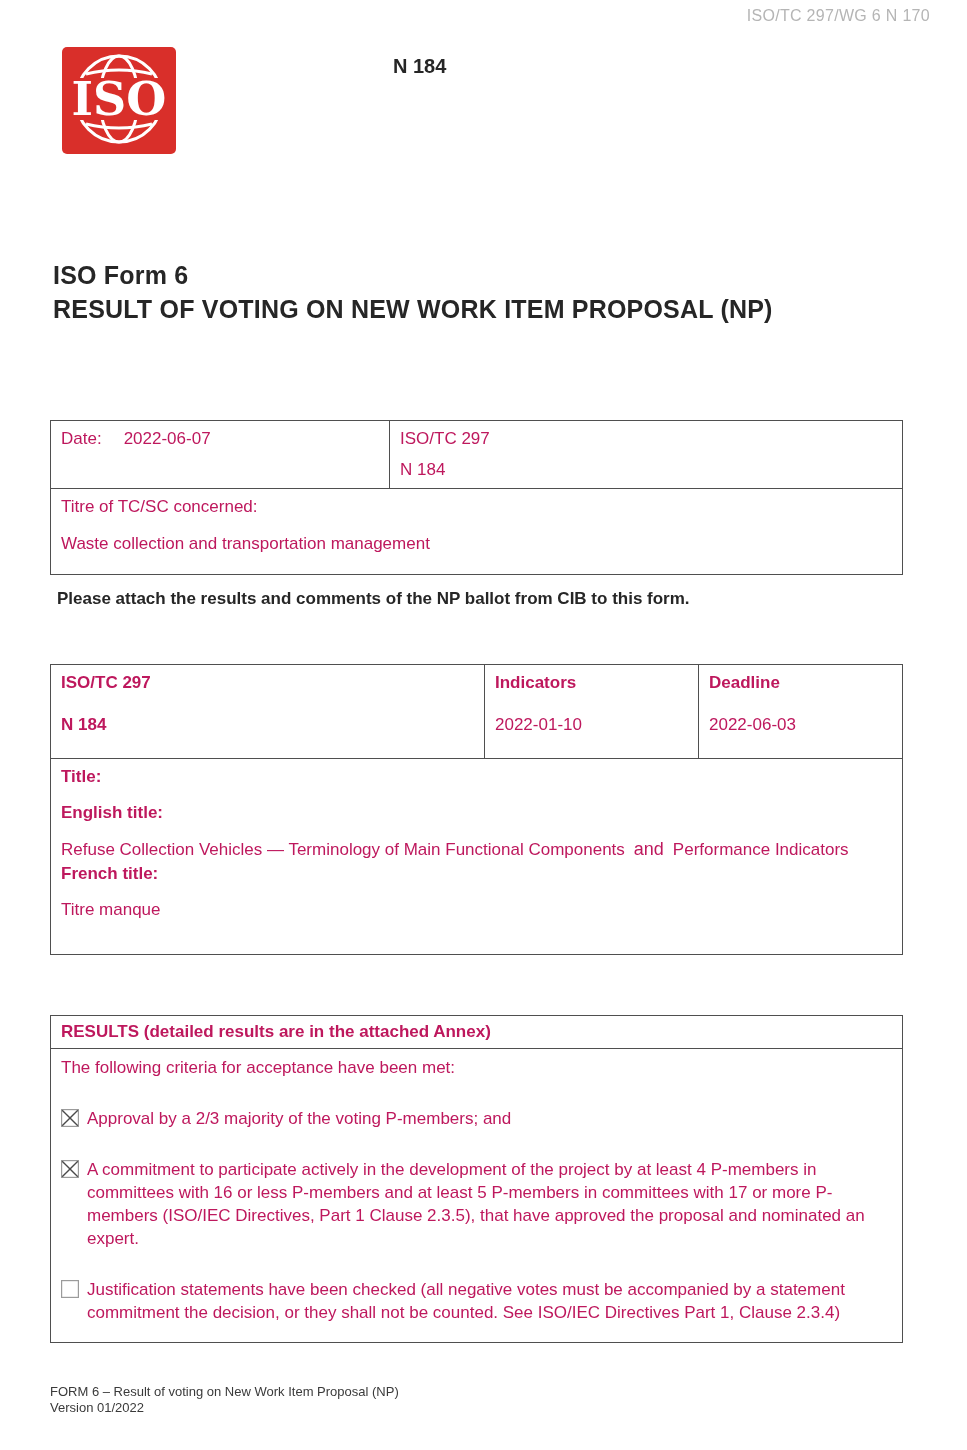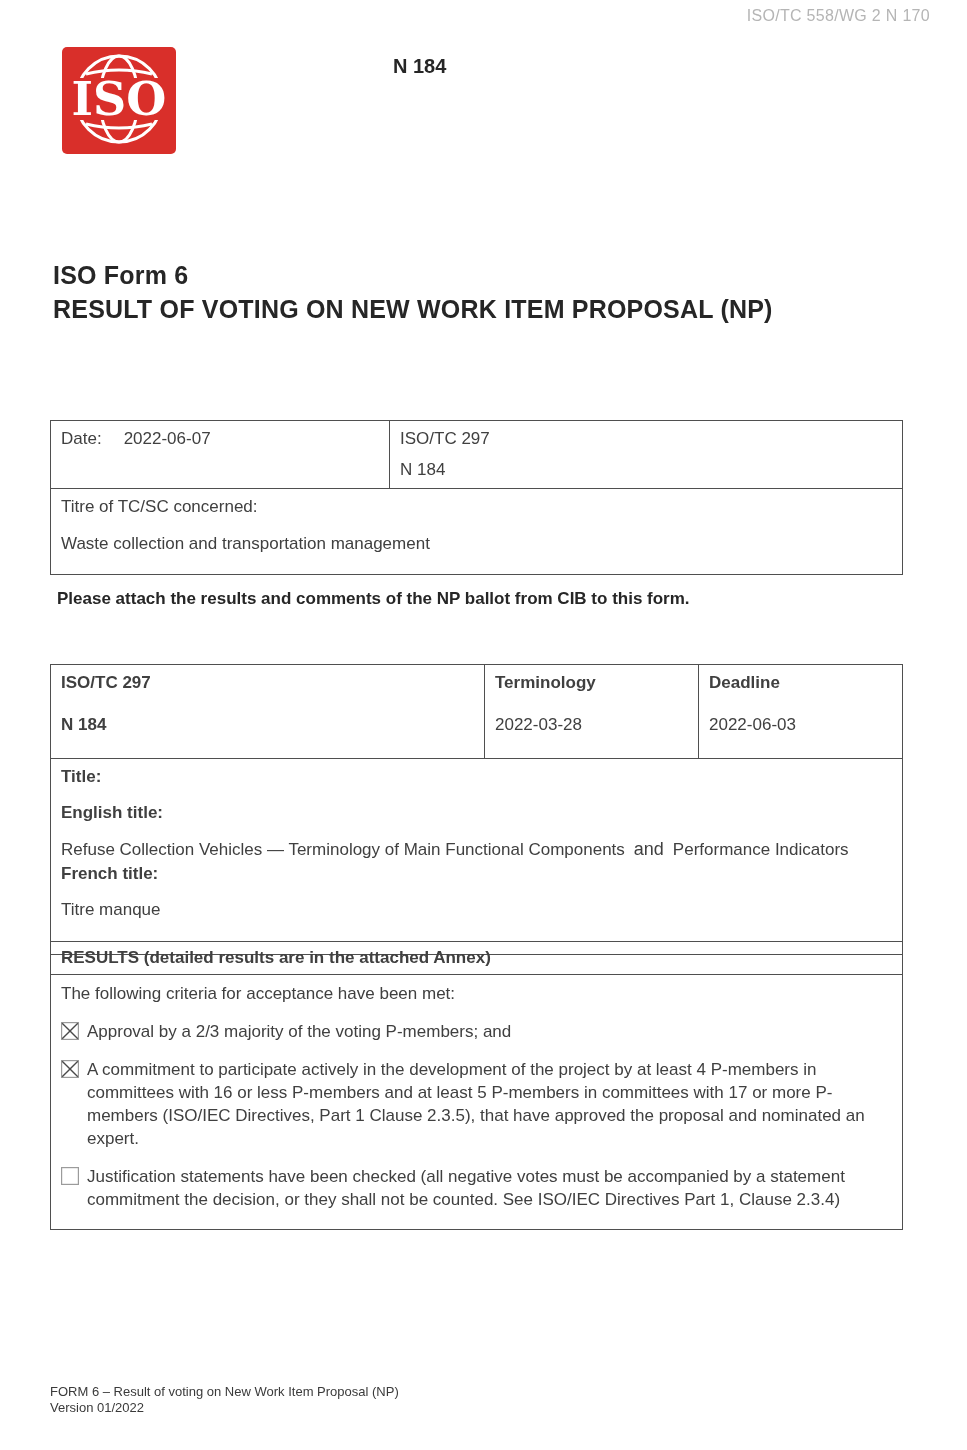--- a/index.html
+++ b/index.html
@@ -19,57 +19,57 @@
     font-size:20px; font-weight:700; color:#262626;
   }
   .form-title {
     position:absolute; left:53px; top:258px;
     font-size:25px; font-weight:700; line-height:34px; color:#262626;
     letter-spacing:0.2px; white-space:nowrap;
   }
   table { border-collapse:collapse; table-layout:fixed; }
   td {
     border:1.5px solid #4f4f4f; vertical-align:top;
-    padding:7px 10px; font-size:17px; line-height:22px; color:#404040;
+    padding:7px 10px; font-size:17px; line-height:22px; color:#be185d;
   }
   td p { margin:0; }
   .t1 { position:absolute; left:50px; top:420px; width:853px; }
   .t2 { position:absolute; left:50px; top:664px; width:853px; }
-  .t3 { position:absolute; left:50px; top:941px; width:853px; }
+  .t3 { position:absolute; left:50px; top:1015px; width:853px; }
   .bold { font-weight:700; }
   .date-value { margin-left:22px; }
   .line-gap-sm { margin-top:9px !important; }
   .line-gap-md { margin-top:15px !important; }
   .line-gap-lg { margin-top:20px !important; }
   .para-gap { margin-top:14px !important; }
   .para-tight { margin-top:2px !important; }
   .and-word { font-size:18px; margin:0 9px; }
   .attach-note {
     position:absolute; left:57px; top:589px;
     font-size:17px; font-weight:700; color:#262626;
   }
-  .criterion { display:flex; margin-top:15px; }
+  .criterion { display:flex; margin-top:28px; }
   .checkbox { width:18px; height:18px; flex:0 0 18px; margin-top:2px; }
   .checkbox svg { display:block; width:18px; height:18px; }
   .checkbox .x-line { visibility:hidden; }
   .checkbox.checked .x-line { visibility:visible; }
   .criterion-text { margin-left:8px; line-height:23px; }
   .results-header-cell { font-weight:700; padding:5px 10px; }
   .criteria-cell { padding:8px 10px 18px 10px; }
   .footer {
     position:absolute; left:50px; top:1384px;
     font-size:13px; line-height:16px; color:#3a3a3a;
   }
 </style>
 </head>
 <body>
 
 <div class="page">
 
-  <div class="doc-ref">ISO/TC 558/WG 2 N 170</div>
+  <div class="doc-ref">ISO/TC 297/WG 6 N 170</div>
 
   <div class="logo">
     <svg viewBox="0 0 114 107">
       <rect x="0" y="0" width="114" height="107" rx="5" fill="#d92f2a"></rect>
       <g stroke="#ffffff" stroke-width="3" fill="none">
         <circle cx="57" cy="52" r="43"></circle>
         <ellipse cx="57" cy="52" rx="19" ry="43"></ellipse>
         <path d="M24 27 Q57 19 90 27"></path>
         <path d="M24 77 Q57 85 90 77"></path>
       </g>
@@ -119,22 +119,22 @@
         <col style="width:214px">
         <col>
       </colgroup>
     <tbody>
         <tr style="height:94px">
       <td>
         <p class="bold">ISO/TC 297</p>
         <p class="bold line-gap-lg">N 184</p>
       </td>
       <td>
-        <p class="bold">Terminology</p>
-        <p class="line-gap-lg">2022-03-28</p>
+        <p class="bold">Indicators</p>
+        <p class="line-gap-lg">2022-01-10</p>
       </td>
       <td>
         <p class="bold">Deadline</p>
         <p class="line-gap-lg">2022-06-03</p>
       </td>
     </tr>
     <tr style="height:196px">
       <td colspan="3">
         <p class="bold">Title:</p>
         <p class="bold para-gap">English title:</p>

